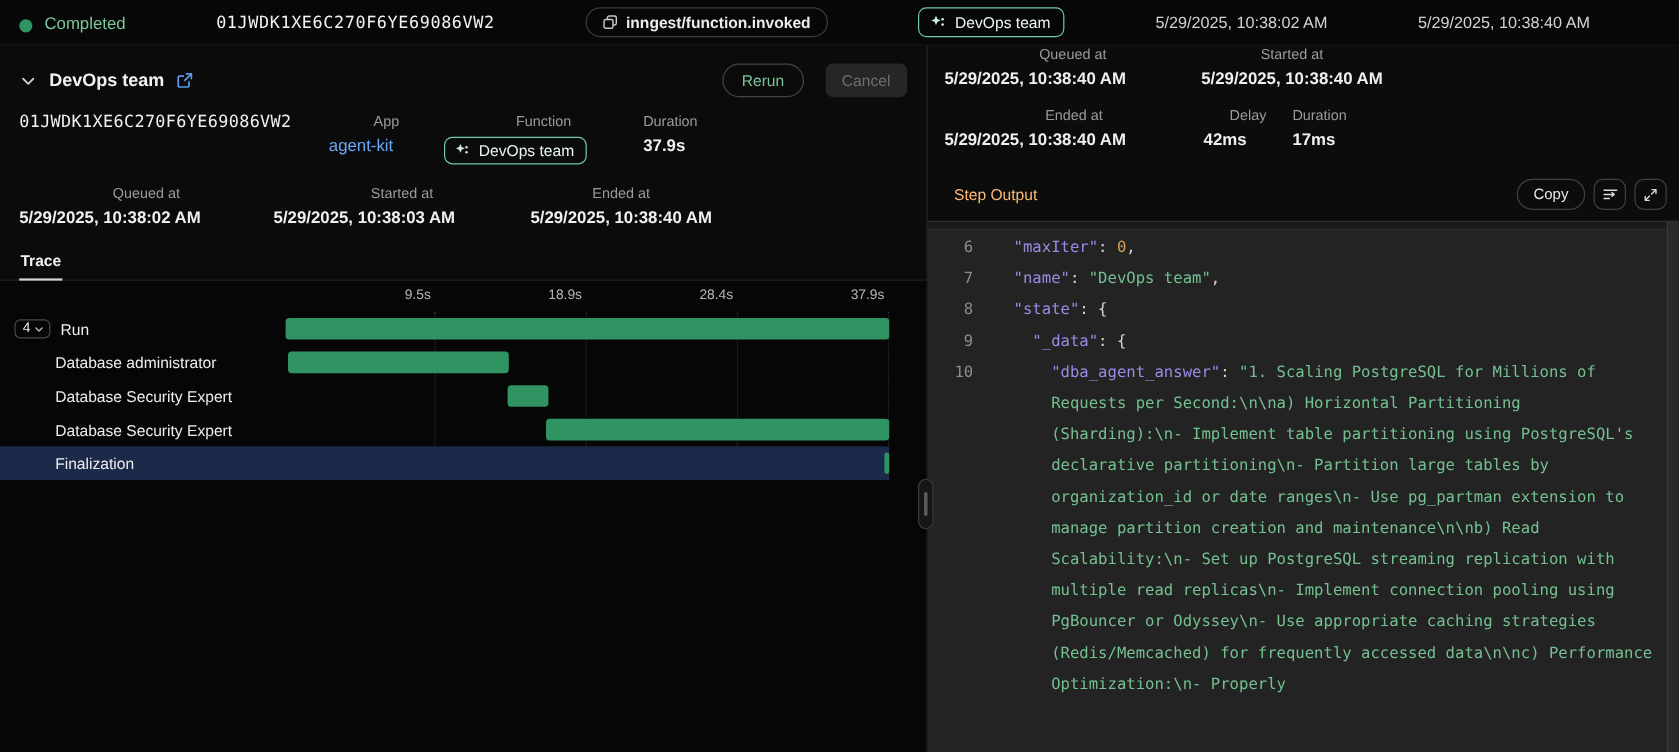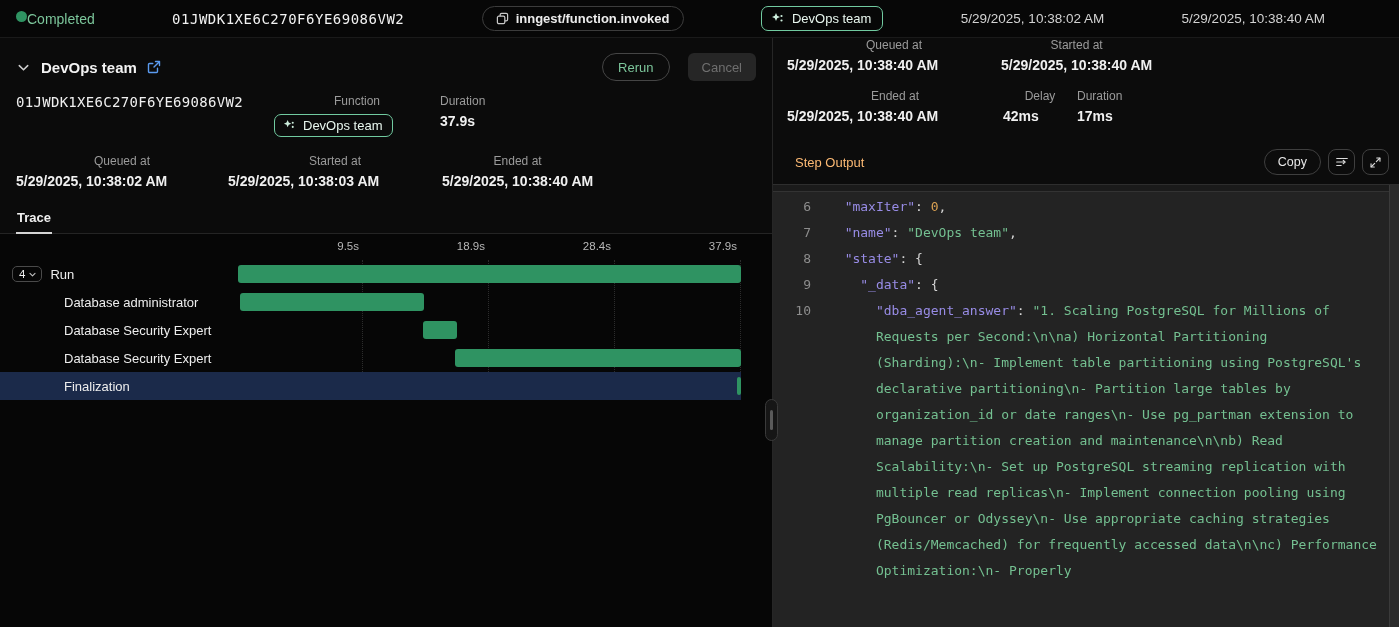--- a/index.html
+++ b/index.html
@@ -2,21 +2,21 @@
 <html style="--green_bar: #2F9362; --green_text: #7CC69B; --green_border: #71CAA0; --link_blue: #6BA6F5; --selected_row: #1B2A4A; --code_key: #988CE6; --code_string: #74C091; --code_number: #D9A052;"><head>
 <meta charset="utf-8">
 <style>
   * { margin:0; padding:0; box-sizing:border-box; }
   html,body { width:1399px; height:627px; overflow:hidden; background:#0a0a0a;
     font-family:"Liberation Sans", sans-serif; color:#e8e8e8; }
 
   
   .topbar { height:38px; display:flex; align-items:center; justify-content:space-between;
     padding:0 74px 0 16px; background:#070707; border-bottom:1px solid #1a1a1a; }
-  .status { display:flex; align-items:flex-start; }
+  .status { display:flex; align-items:flex-end; gap:10px; }
   .status-dot { width:11px; height:11px; border-radius:50%; background:var(--green_bar,#2f9362); }
   .status-text { color:var(--green_text,#7cc69b); font-size:14px; font-weight:500; }
   .runid-top { font-family:"DejaVu Sans Mono", monospace; font-size:14px; color:#f2f2f2; letter-spacing:.5px; }
   .pill { display:inline-flex; align-items:center; gap:7px; border:1px solid #3c3c3c;
     border-radius:999px; padding:4px 13px; font-size:13px; font-weight:600; color:#ececec; }
   .fn-badge { display:inline-flex; align-items:center; gap:7px; border:1px solid var(--green_border,#71caa0);
     border-radius:7px; padding:4px 11px 4px 9px; font-size:13px; font-weight:500; color:#e9f7ef; }
   .time { font-size:13.5px; color:#d2d2d2; font-weight:500; }
   .icn { display:inline-flex; align-items:center; }
 
@@ -57,21 +57,21 @@
   .tick { position:absolute; top:0; font-size:11.5px; color:#b8b8b8; padding-right:4px;margin-left:40px; }
   .tick:nth-child(1){right:75%} .tick:nth-child(2){right:50%}
   .tick:nth-child(3){right:25%} .tick:nth-child(4){right:0}
   .rows { position:relative; }
   .gridlines { position:absolute; left:237px; top:0; width:504px; height:100%; pointer-events:none; }
   .gl { position:absolute; top:0; bottom:0; border-left:1px dotted #2c2c2c; }
   .gl:nth-child(1){left:125px} .gl:nth-child(2){left:251px}
   .gl:nth-child(3){left:377px} .gl:nth-child(4){left:503px}
   .trow { width:741px; height:28px; display:flex; align-items:center; position:relative; cursor:pointer; }
   .trow.selected { background:var(--selected_row,#1b2a4a); }
-  .trow-label { width:237px; padding-left:64px; font-size:13px; color:#ededed;
+  .trow-label { width:237px; padding-left:46px; font-size:13px; color:#ededed;
     display:flex; align-items:center; gap:8px; flex:none; }
   .trow-label.root { padding-left:12px; }
   .count-badge { display:inline-flex; align-items:center; gap:3px; border:1px solid #4a4a4a;
     border-radius:5px; padding:1px 4px 1px 6px; font-size:11.5px; color:#f0f0f0; cursor:pointer; }
   .trow-bars { position:relative; width:504px; height:100%; }
   .tbar { position:absolute; top:5px; height:18px; background:var(--green_bar,#2f9362); border-radius:3px; }
 
   
   .resize-handle { position:absolute; left:765px; top:361px; width:13px; height:42px;
     border:1px solid #3a3a3a; border-radius:7px; background:#161616;
@@ -160,20 +160,24 @@
         </svg>
       </span>
       <span class="spacer"></span>
       <button class="btn-rerun">Rerun</button>
       <button class="btn-cancel" disabled="" style="margin-left:8px;">Cancel</button>
     </div>
 
     <div class="details-row">
       <div class="dcell w258">
         <div class="dvalue mono">01JWDK1XE6C270F6YE69086VW2</div>
+      </div>
+      <div class="dcell w96">
+        <div class="dlabel">App</div>
+        <div class="dvalue link">agent-kit</div>
       </div>
       <div class="dcell w166">
         <div class="dlabel">Function</div>
         <div class="fn-badge small" style="margin-top:1px;">
           <span class="icn">
             <svg width="13" height="13" viewBox="0 0 14 14" fill="#cdeedd">
               <path d="M5 1 L6.2 3.8 L9 5 L6.2 6.2 L5 9 L3.8 6.2 L1 5 L3.8 3.8 Z"></path>
               <circle cx="10.5" cy="4" r="1.1"></circle>
                 <circle cx="10.5" cy="8.5" r="1.1"></circle>
             </svg>

